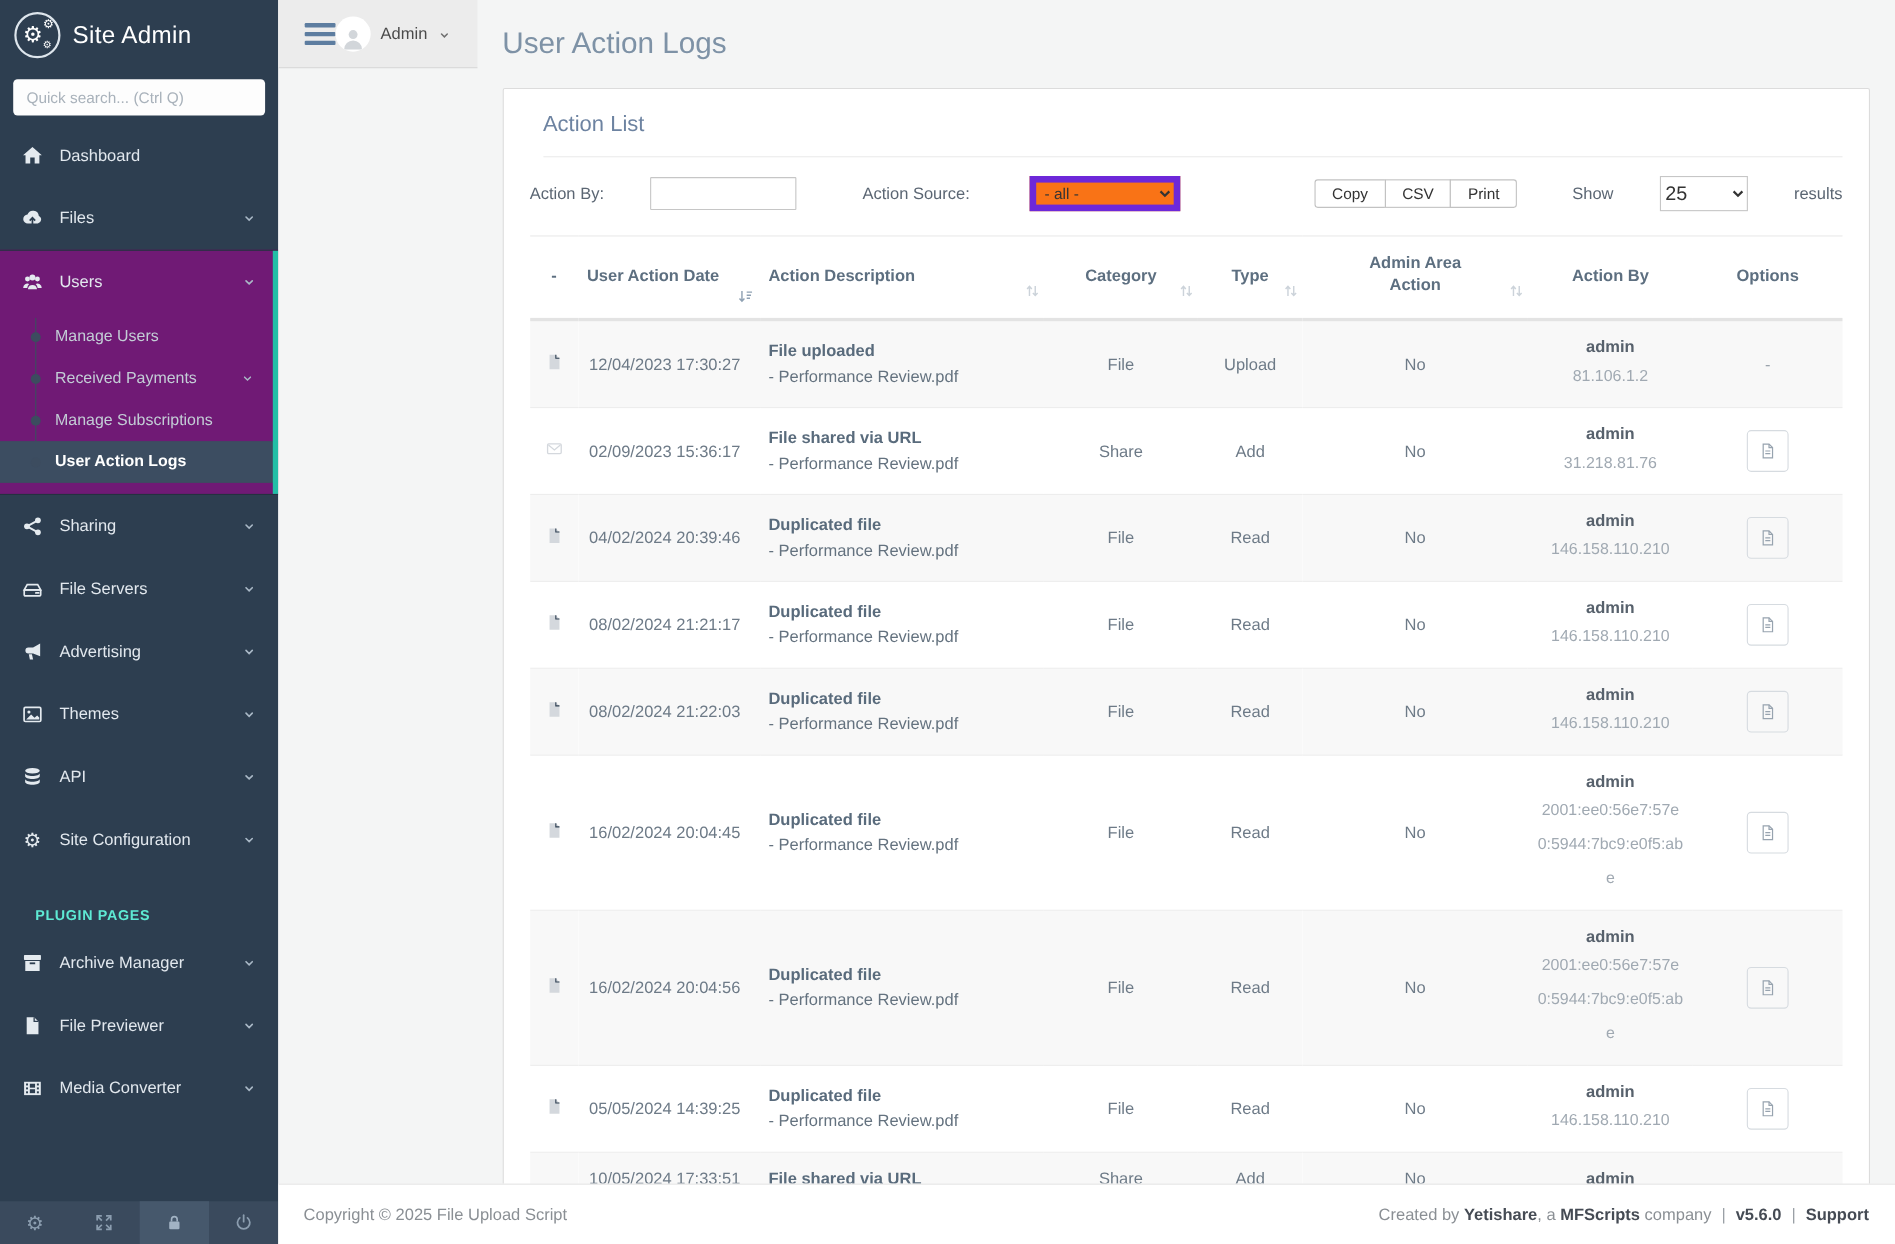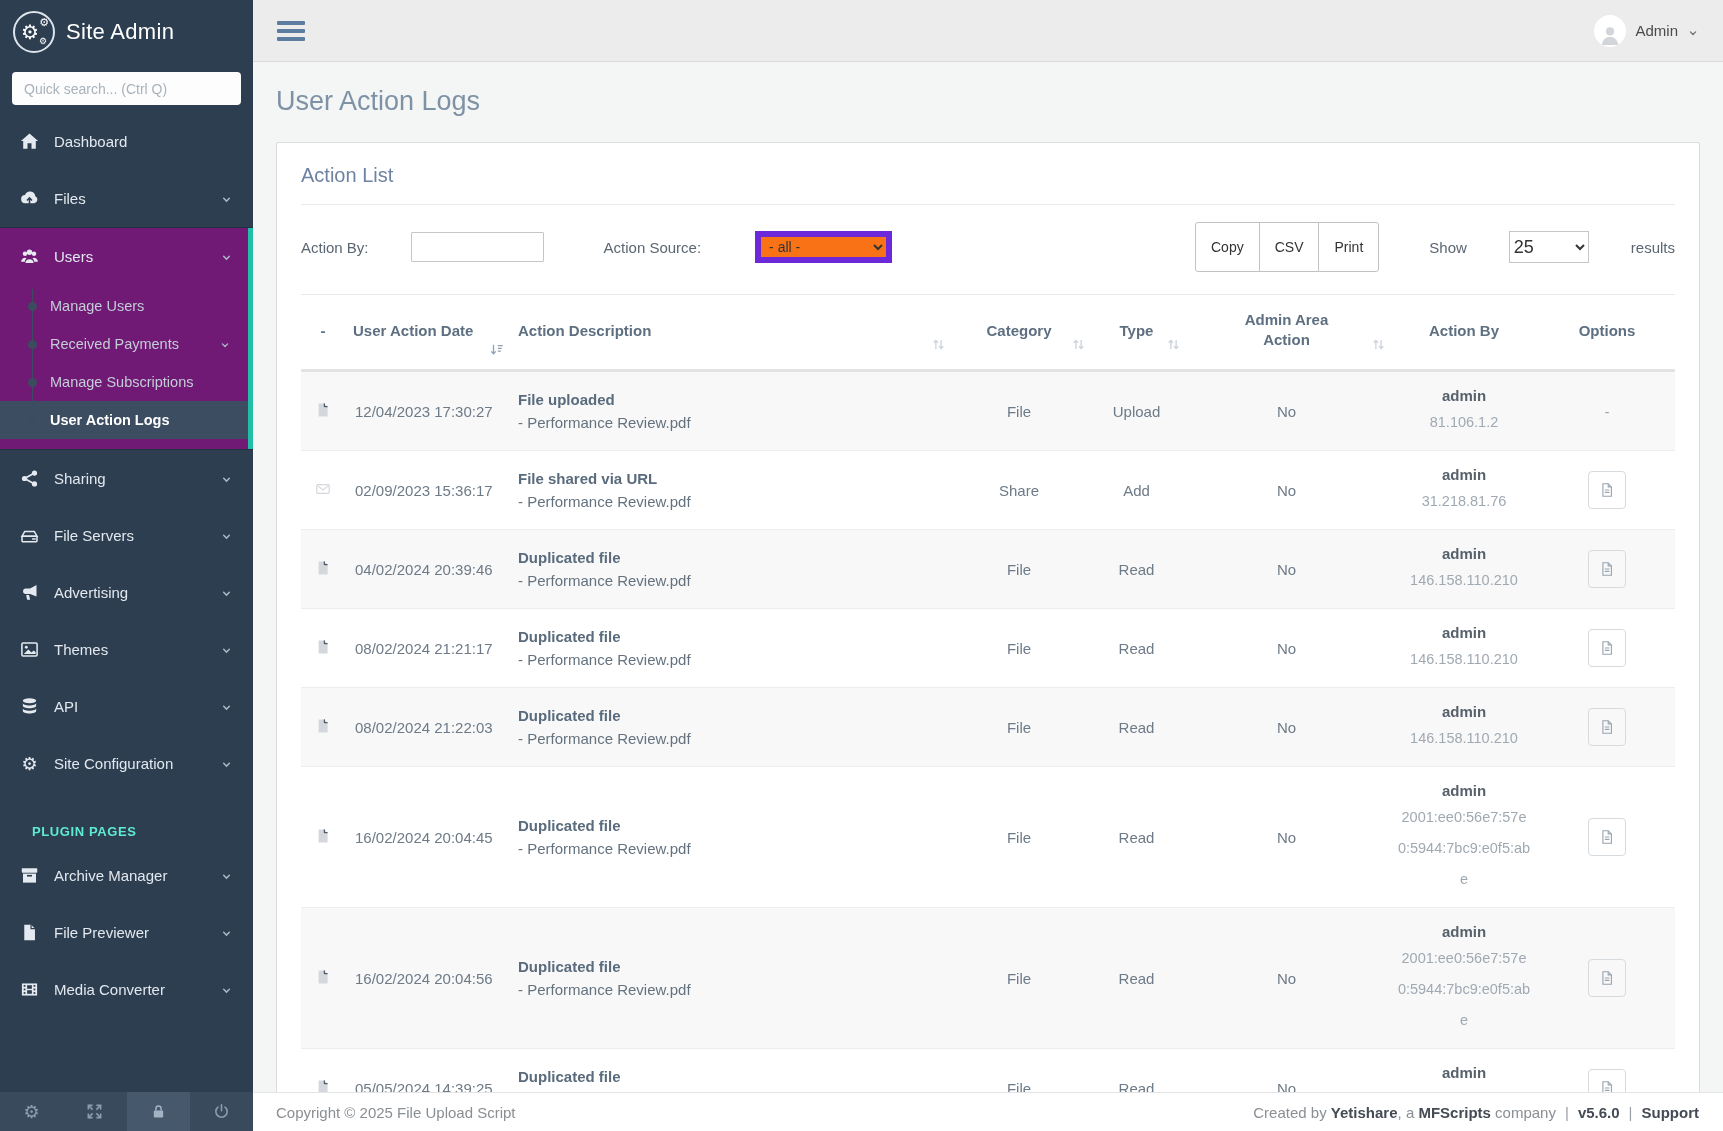--- a/index.html
+++ b/index.html
@@ -48,48 +48,48 @@
 
   .side-section-label { padding:32px 20px 8px 32px; color:#5eead4; font-weight:bold; font-size:13px; letter-spacing:.6px; }
 
   .sidebar-bottom { position:absolute; left:0; right:0; bottom:0; height:39px; background:#3a4a5d; display:flex; }
   .side-foot-btn { flex:1; display:flex; align-items:center; justify-content:center;
     background:none; border:none; color:#8b9daf; cursor:pointer; padding:0; }
   .side-foot-btn.active { background:#46586c; color:#a2b3c4; }
   .side-foot-btn .icon { width:17px; height:17px; }
 
   
-  .main { flex:1; display:flex; flex-direction:column; position:relative; background:#f4f5f5; overflow:hidden; }
+  .main { flex:1; display:flex; flex-direction:row; position:relative; background:#f4f5f5; overflow:hidden; }
   .topbar { height:62px; flex:none; background:#ececec; border-bottom:1px solid #dadada;
     display:flex; align-items:center; justify-content:space-between; padding:0 24px; }
   .hamburger { width:28px; display:flex; flex-direction:column; gap:4px; background:none; border:none; cursor:pointer; padding:0; }
   .hamburger span { height:4px; border-radius:1px; background:#5d7da0; }
   .user-menu { display:flex; align-items:center; gap:9px; cursor:pointer; }
   .avatar { width:32px; height:32px; border-radius:50%; background:#fff; color:#d2d6da;
     display:flex; align-items:flex-end; justify-content:center; overflow:hidden; }
   .avatar svg { width:24px; height:24px; }
   .user-name { font-size:15px; color:#4b4b4b; }
   .caret { width:12px; height:12px; color:#707070; }
   .caret svg { width:100%; height:100%; }
 
   .content { flex:1; padding:0 23px; overflow:hidden; }
   .page-title { font-size:27px; color:#7e92a6; font-weight:400; margin:22px 0 24px; line-height:34px; }
 
   .panel { background:#fff; border:1px solid #dcdcdc; border-radius:2px; padding:0 24px 24px; }
-  .panel-title { font-size:20px; color:#6d83a1; padding:21px 0 17px; border-bottom:1px solid #ebebeb; }
+  .panel-title { font-size:20px; color:#6d83a1; padding:21px 0 17px; border-bottom:1px solid #ebebeb;margin-left:12px; }
 
   .filters { display:flex; align-items:center; padding:17px 0 12px; font-size:15px; color:#5b6673;gap:32px; }
   .filters .flt-label { margin-right:10px; }
   .flt-input { width:133px; height:30px; border:1px solid #c6c6c6; border-radius:1px; padding:0 8px; font-size:14px; }
   .flt-select { width:137px; height:32px; border:6px solid #6d28d9; background:#f97316;
     font-size:14px; color:#333; margin-left:12px; padding:0 4px; }
   .flt-label2 { margin-left:28px; }
   .gap { flex:1; }
   .btn-group { display:flex; }
-  .btn { height:50px; padding:0 15px; background:#fff; border:1px solid #c2c2c2; color:#333;
+  .btn { height:26px; padding:0 15px; background:#fff; border:1px solid #c2c2c2; color:#333;
     font-size:14px; cursor:pointer; margin-left:-1px; }
   .btn:first-child { border-radius:3px 0 0 3px; margin-left:0; }
   .btn:last-child { border-radius:0 3px 3px 0; }
   .show-label { margin:0 10px 0 18px; }
   .show-select { width:80px; height:32px; border:1px solid #c6c6c6; background:#fff; font-size:18px; color:#333; }
   .results-label { margin-left:10px; }
 
   table { width:100%; border-collapse:collapse; margin-top:10px; table-layout:fixed; }
   thead th { font-size:15px; color:#5d6f80; font-weight:bold; padding:15px 8px 19px;
     border-bottom:3px solid #e3e3e3; border-top:1px solid #e9e9e9; position:relative; vertical-align:middle; }
@@ -112,21 +112,21 @@
   .date-cell { text-align:left; padding-left:10px; }
   .desc-action { font-weight:bold; color:#596b7c; line-height:23px; }
   .desc-detail { color:#64727f; line-height:23px; }
   .by-name { font-weight:bold; color:#57616c; line-height:23px; }
   .by-ip { color:#a0a9b2; font-size:14.5px; line-height:31px; word-break:break-all; max-width:136px; margin:0 auto; }
   .options-btn { width:38px; height:38px; border:1px solid #d6dbe0; border-radius:4px; background:transparent;
     color:#97a3af; cursor:pointer; display:inline-flex; align-items:center; justify-content:center; }
   .options-btn .icon { width:16px; height:16px; }
   .dash { color:#9aa3ac; }
 
-  .footer { position:absolute; left:0; right:0; bottom:0; height:39px; background:#fff;
+  .footer { position:absolute; left:0; right:0; bottom:0; height:55px; background:#fff;
     border-top:1px solid #e4e4e4; display:flex; align-items:center; justify-content:space-between;
     padding:0 24px 0 23px; z-index:10; font-size:15px; color:#8a8f94; }
   .footer .strong { color:#454b54; font-weight:bold; }
   .footer a { text-decoration:none; }
   .footer .sep { margin:0 9px; color:#9aa0a6; }
   .footer-right { white-space:pre-wrap; }
 </style>
 </head>
 <body>
 

